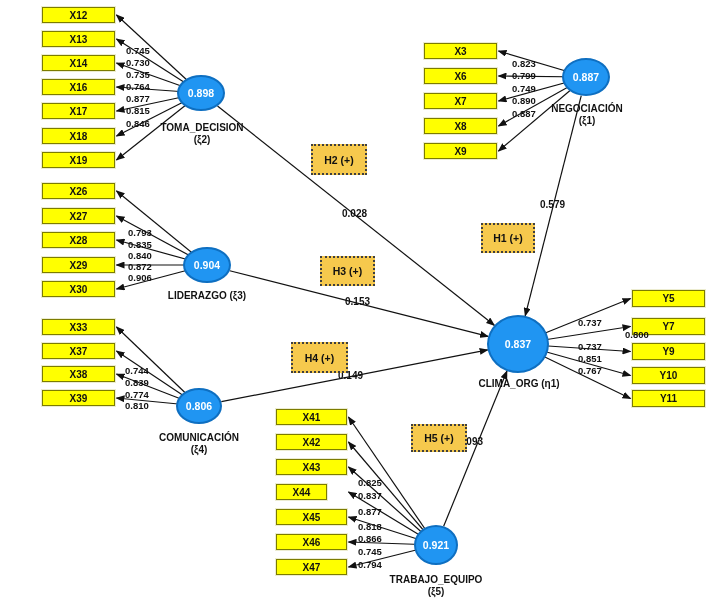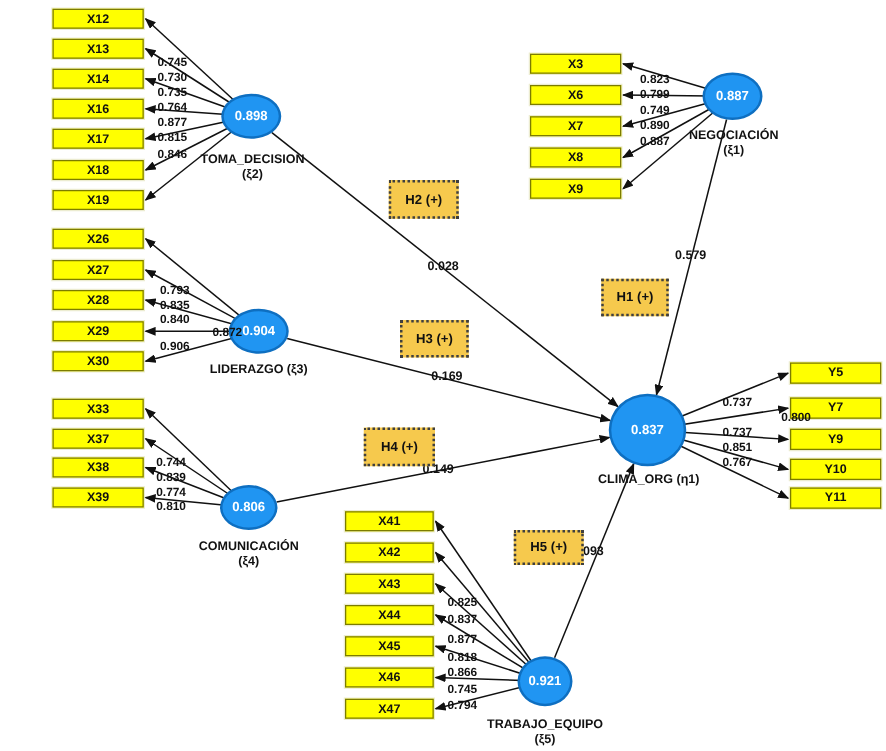--- a/index.html
+++ b/index.html
@@ -66,21 +66,21 @@
       <line x1="436" y1="545" x2="348.5" y2="567" stroke="#111111" stroke-width="1.2" marker-end="url(#arw)"></line>
       <line x1="518" y1="344" x2="630.5" y2="298.5" stroke="#111111" stroke-width="1.2" marker-end="url(#arw)"></line>
       <line x1="518" y1="344" x2="630.5" y2="326.5" stroke="#111111" stroke-width="1.2" marker-end="url(#arw)"></line>
       <line x1="518" y1="344" x2="630.5" y2="351.5" stroke="#111111" stroke-width="1.2" marker-end="url(#arw)"></line>
       <line x1="518" y1="344" x2="630.5" y2="375.5" stroke="#111111" stroke-width="1.2" marker-end="url(#arw)"></line>
       <line x1="518" y1="344" x2="630.5" y2="398.5" stroke="#111111" stroke-width="1.2" marker-end="url(#arw)"></line>
     </svg>
   <div id="nodes">
       <div class="coef" style="left: 540px; top: 199px;">0.579</div>
       <div class="coef" style="left: 342px; top: 208px;">0.028</div>
-      <div class="coef" style="left: 345px; top: 296px;">0.169</div>
+      <div class="coef" style="left: 345px; top: 296px;">0.153</div>
       <div class="coef" style="left: 338px; top: 370px;">0.149</div>
       <div class="coef" style="left: 458px; top: 436px; z-index: 3;">0.093</div>
       <div class="box" style="left: 42px; top: 7px; width: 73px; height: 16px;">X12</div>
       <div class="box" style="left: 42px; top: 31px; width: 73px; height: 16px;">X13</div>
       <div class="box" style="left: 42px; top: 55px; width: 73px; height: 16px;">X14</div>
       <div class="box" style="left: 42px; top: 79px; width: 73px; height: 16px;">X16</div>
       <div class="box" style="left: 42px; top: 103px; width: 73px; height: 16px;">X17</div>
       <div class="box" style="left: 42px; top: 128px; width: 73px; height: 16px;">X18</div>
       <div class="box" style="left: 42px; top: 152px; width: 73px; height: 16px;">X19</div>
       <div class="latent" style="left: 177px; top: 75px; width: 48px; height: 36px;">0.898</div>
@@ -115,39 +115,39 @@
       <div class="box" style="left: 42px; top: 232px; width: 73px; height: 16px;">X28</div>
       <div class="box" style="left: 42px; top: 257px; width: 73px; height: 16px;">X29</div>
       <div class="box" style="left: 42px; top: 281px; width: 73px; height: 16px;">X30</div>
       <div class="latent" style="left: 183px; top: 247px; width: 48px; height: 36px;">0.904</div>
       <div class="lname" style="left: 207px; top: 290px;">
         <div>LIDERAZGO (ξ3)</div>
       </div>
       <div class="load" style="left: 128px; top: 227px;">0.793</div>
       <div class="load" style="left: 128px; top: 239px;">0.835</div>
       <div class="load" style="left: 128px; top: 250px;">0.840</div>
-      <div class="load" style="left: 128px; top: 261px; margin-left: 42px;">0.872</div>
+      <div class="load" style="left: 128px; top: 261px;">0.872</div>
       <div class="load" style="left: 128px; top: 272px;">0.906</div>
       <div class="box" style="left: 42px; top: 319px; width: 73px; height: 16px;">X33</div>
       <div class="box" style="left: 42px; top: 343px; width: 73px; height: 16px;">X37</div>
       <div class="box" style="left: 42px; top: 366px; width: 73px; height: 16px;">X38</div>
       <div class="box" style="left: 42px; top: 390px; width: 73px; height: 16px;">X39</div>
       <div class="latent" style="left: 176px; top: 388px; width: 46px; height: 36px;">0.806</div>
       <div class="lname" style="left: 199px; top: 432px;">
         <div>COMUNICACIÓN</div>
         <div>(ξ4)</div>
       </div>
       <div class="load" style="left: 125px; top: 365px;">0.744</div>
       <div class="load" style="left: 125px; top: 377px;">0.839</div>
       <div class="load" style="left: 125px; top: 389px;">0.774</div>
       <div class="load" style="left: 125px; top: 400px;">0.810</div>
       <div class="box" style="left: 276px; top: 409px; width: 71px; height: 16px;">X41</div>
       <div class="box" style="left: 276px; top: 434px; width: 71px; height: 16px;">X42</div>
       <div class="box" style="left: 276px; top: 459px; width: 71px; height: 16px;">X43</div>
-      <div class="box" style="left: 276px; top: 484px; width: 71px; height: 16px;">X44</div>
+      <div class="box" style="left: 276px; top: 484px; width: 51px; height: 16px;">X44</div>
       <div class="box" style="left: 276px; top: 509px; width: 71px; height: 16px;">X45</div>
       <div class="box" style="left: 276px; top: 534px; width: 71px; height: 16px;">X46</div>
       <div class="box" style="left: 276px; top: 559px; width: 71px; height: 16px;">X47</div>
       <div class="latent" style="left: 414px; top: 525px; width: 44px; height: 40px;">0.921</div>
       <div class="lname" style="left: 436px; top: 574px;">
         <div>TRABAJO_EQUIPO</div>
         <div>(ξ5)</div>
       </div>
       <div class="load" style="left: 358px; top: 477px;">0.825</div>
       <div class="load" style="left: 358px; top: 490px;">0.837</div>

